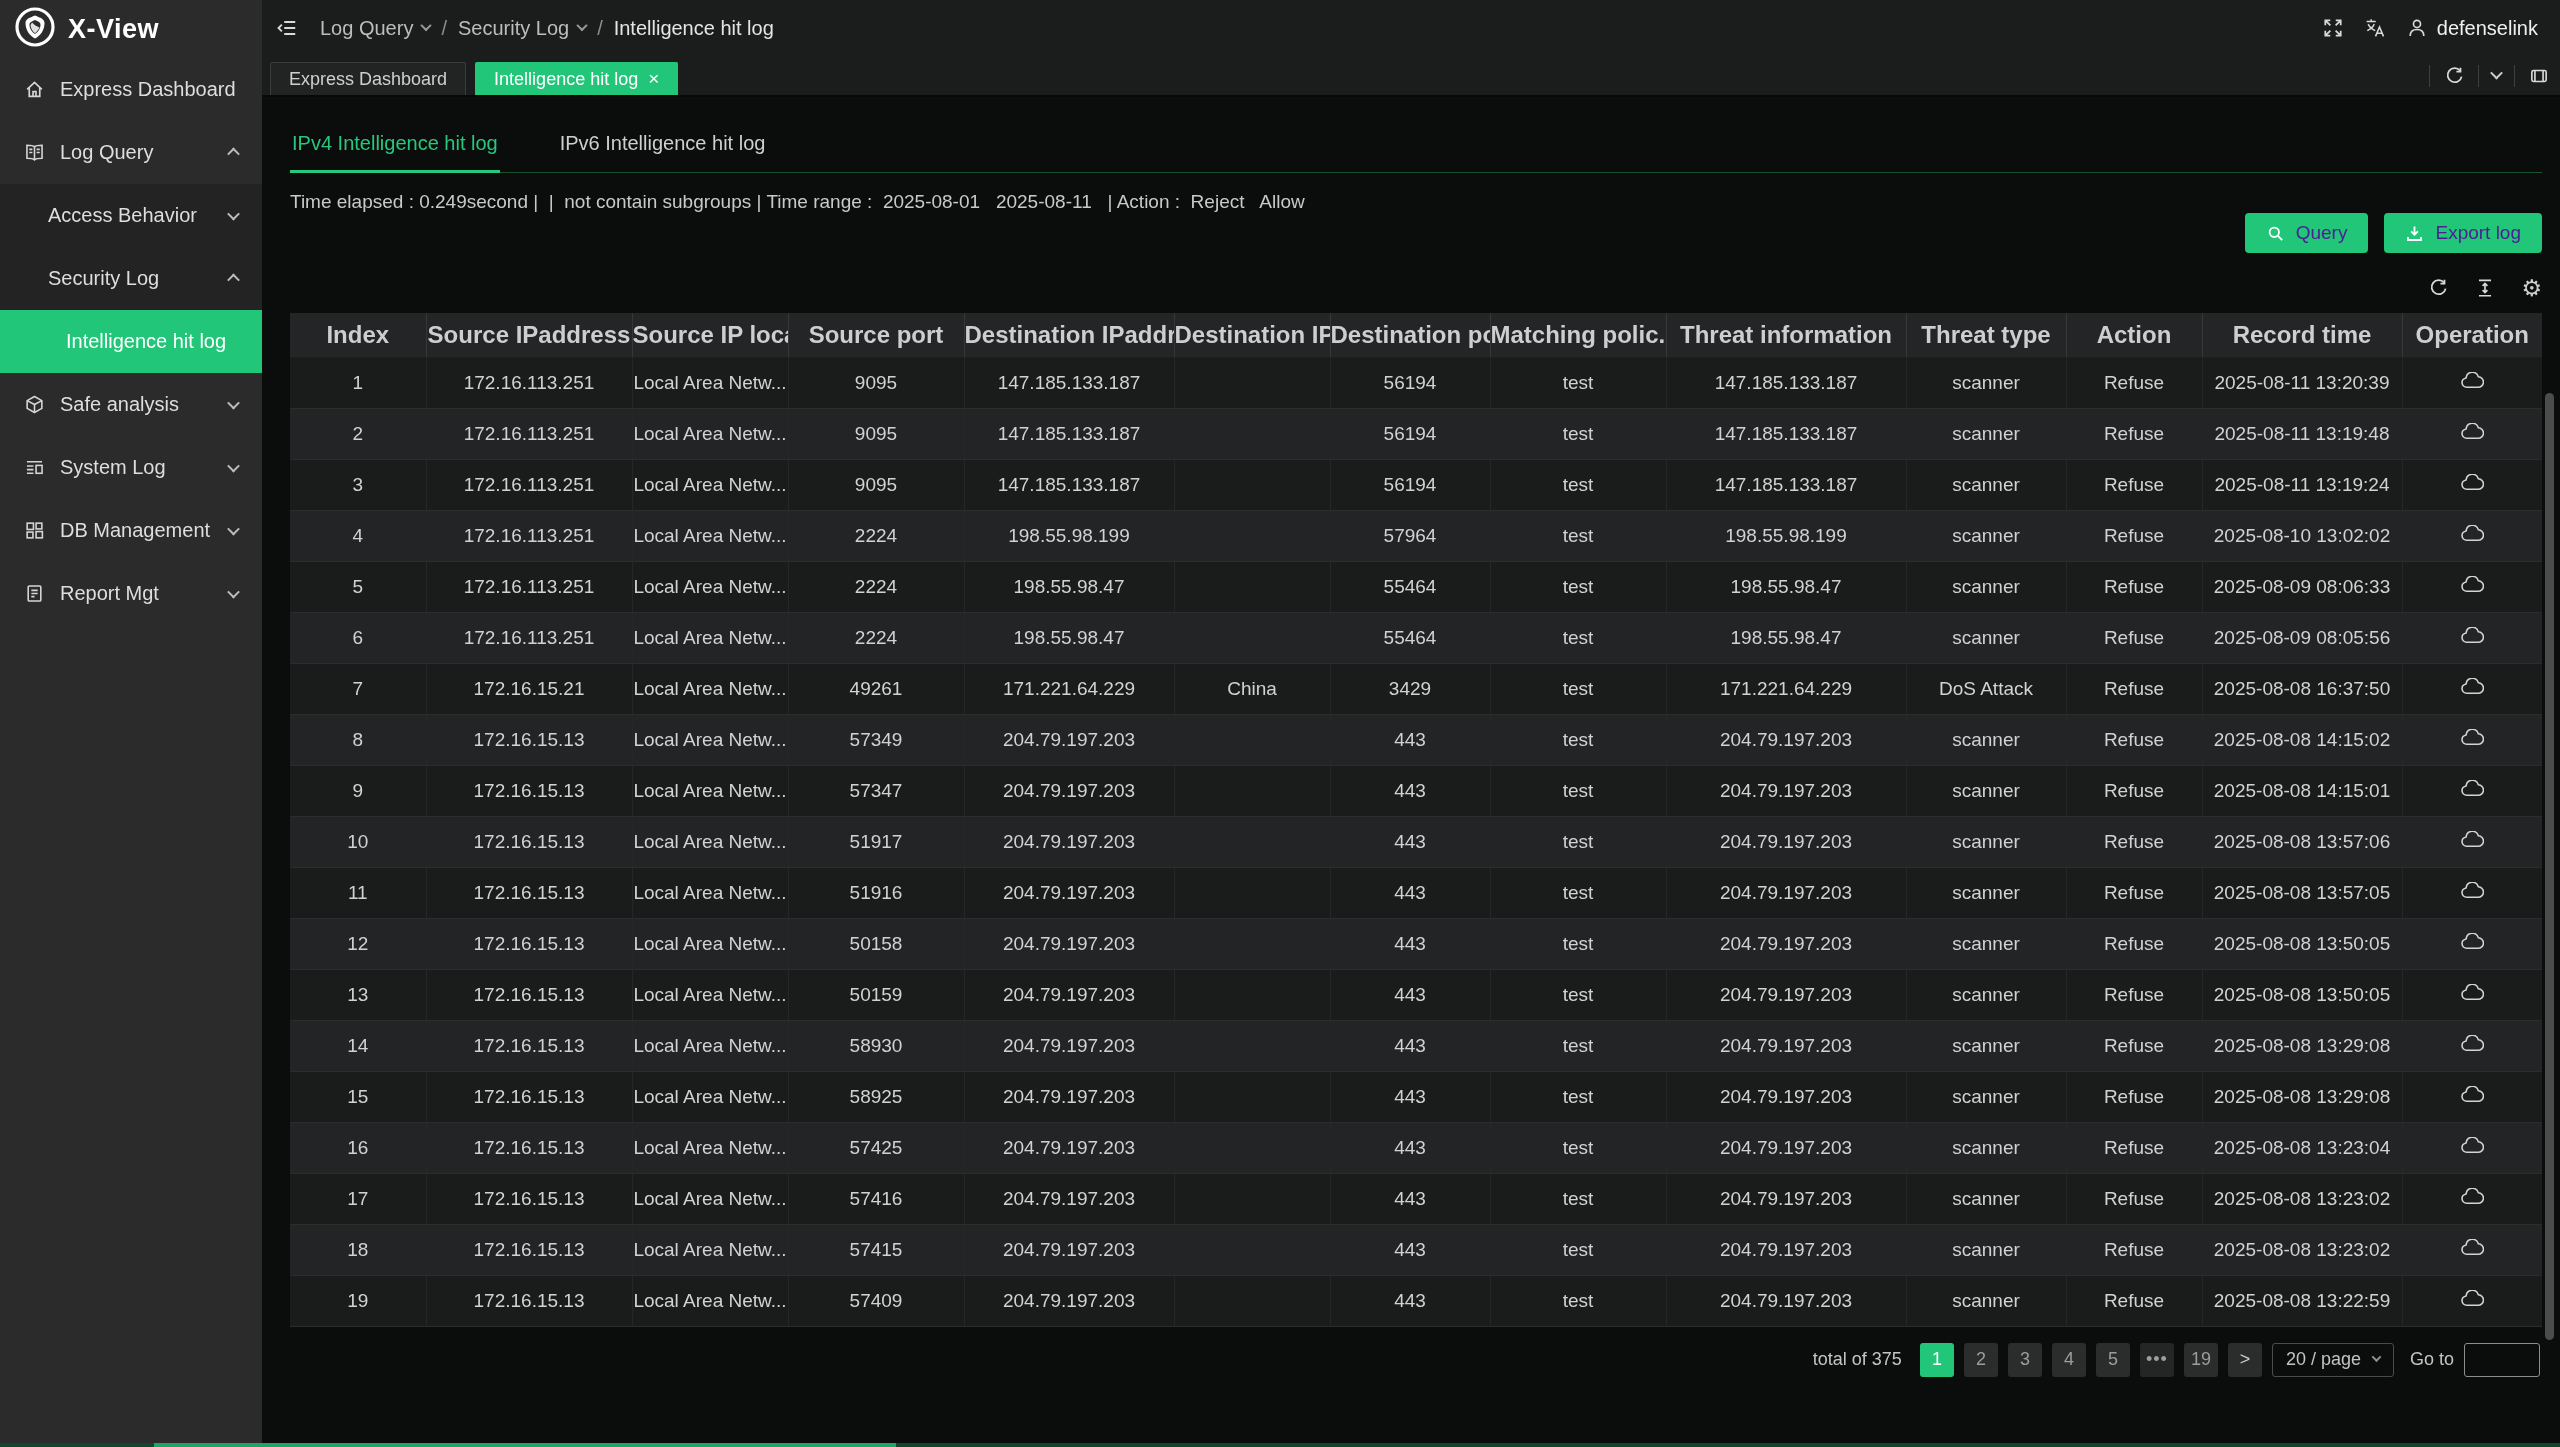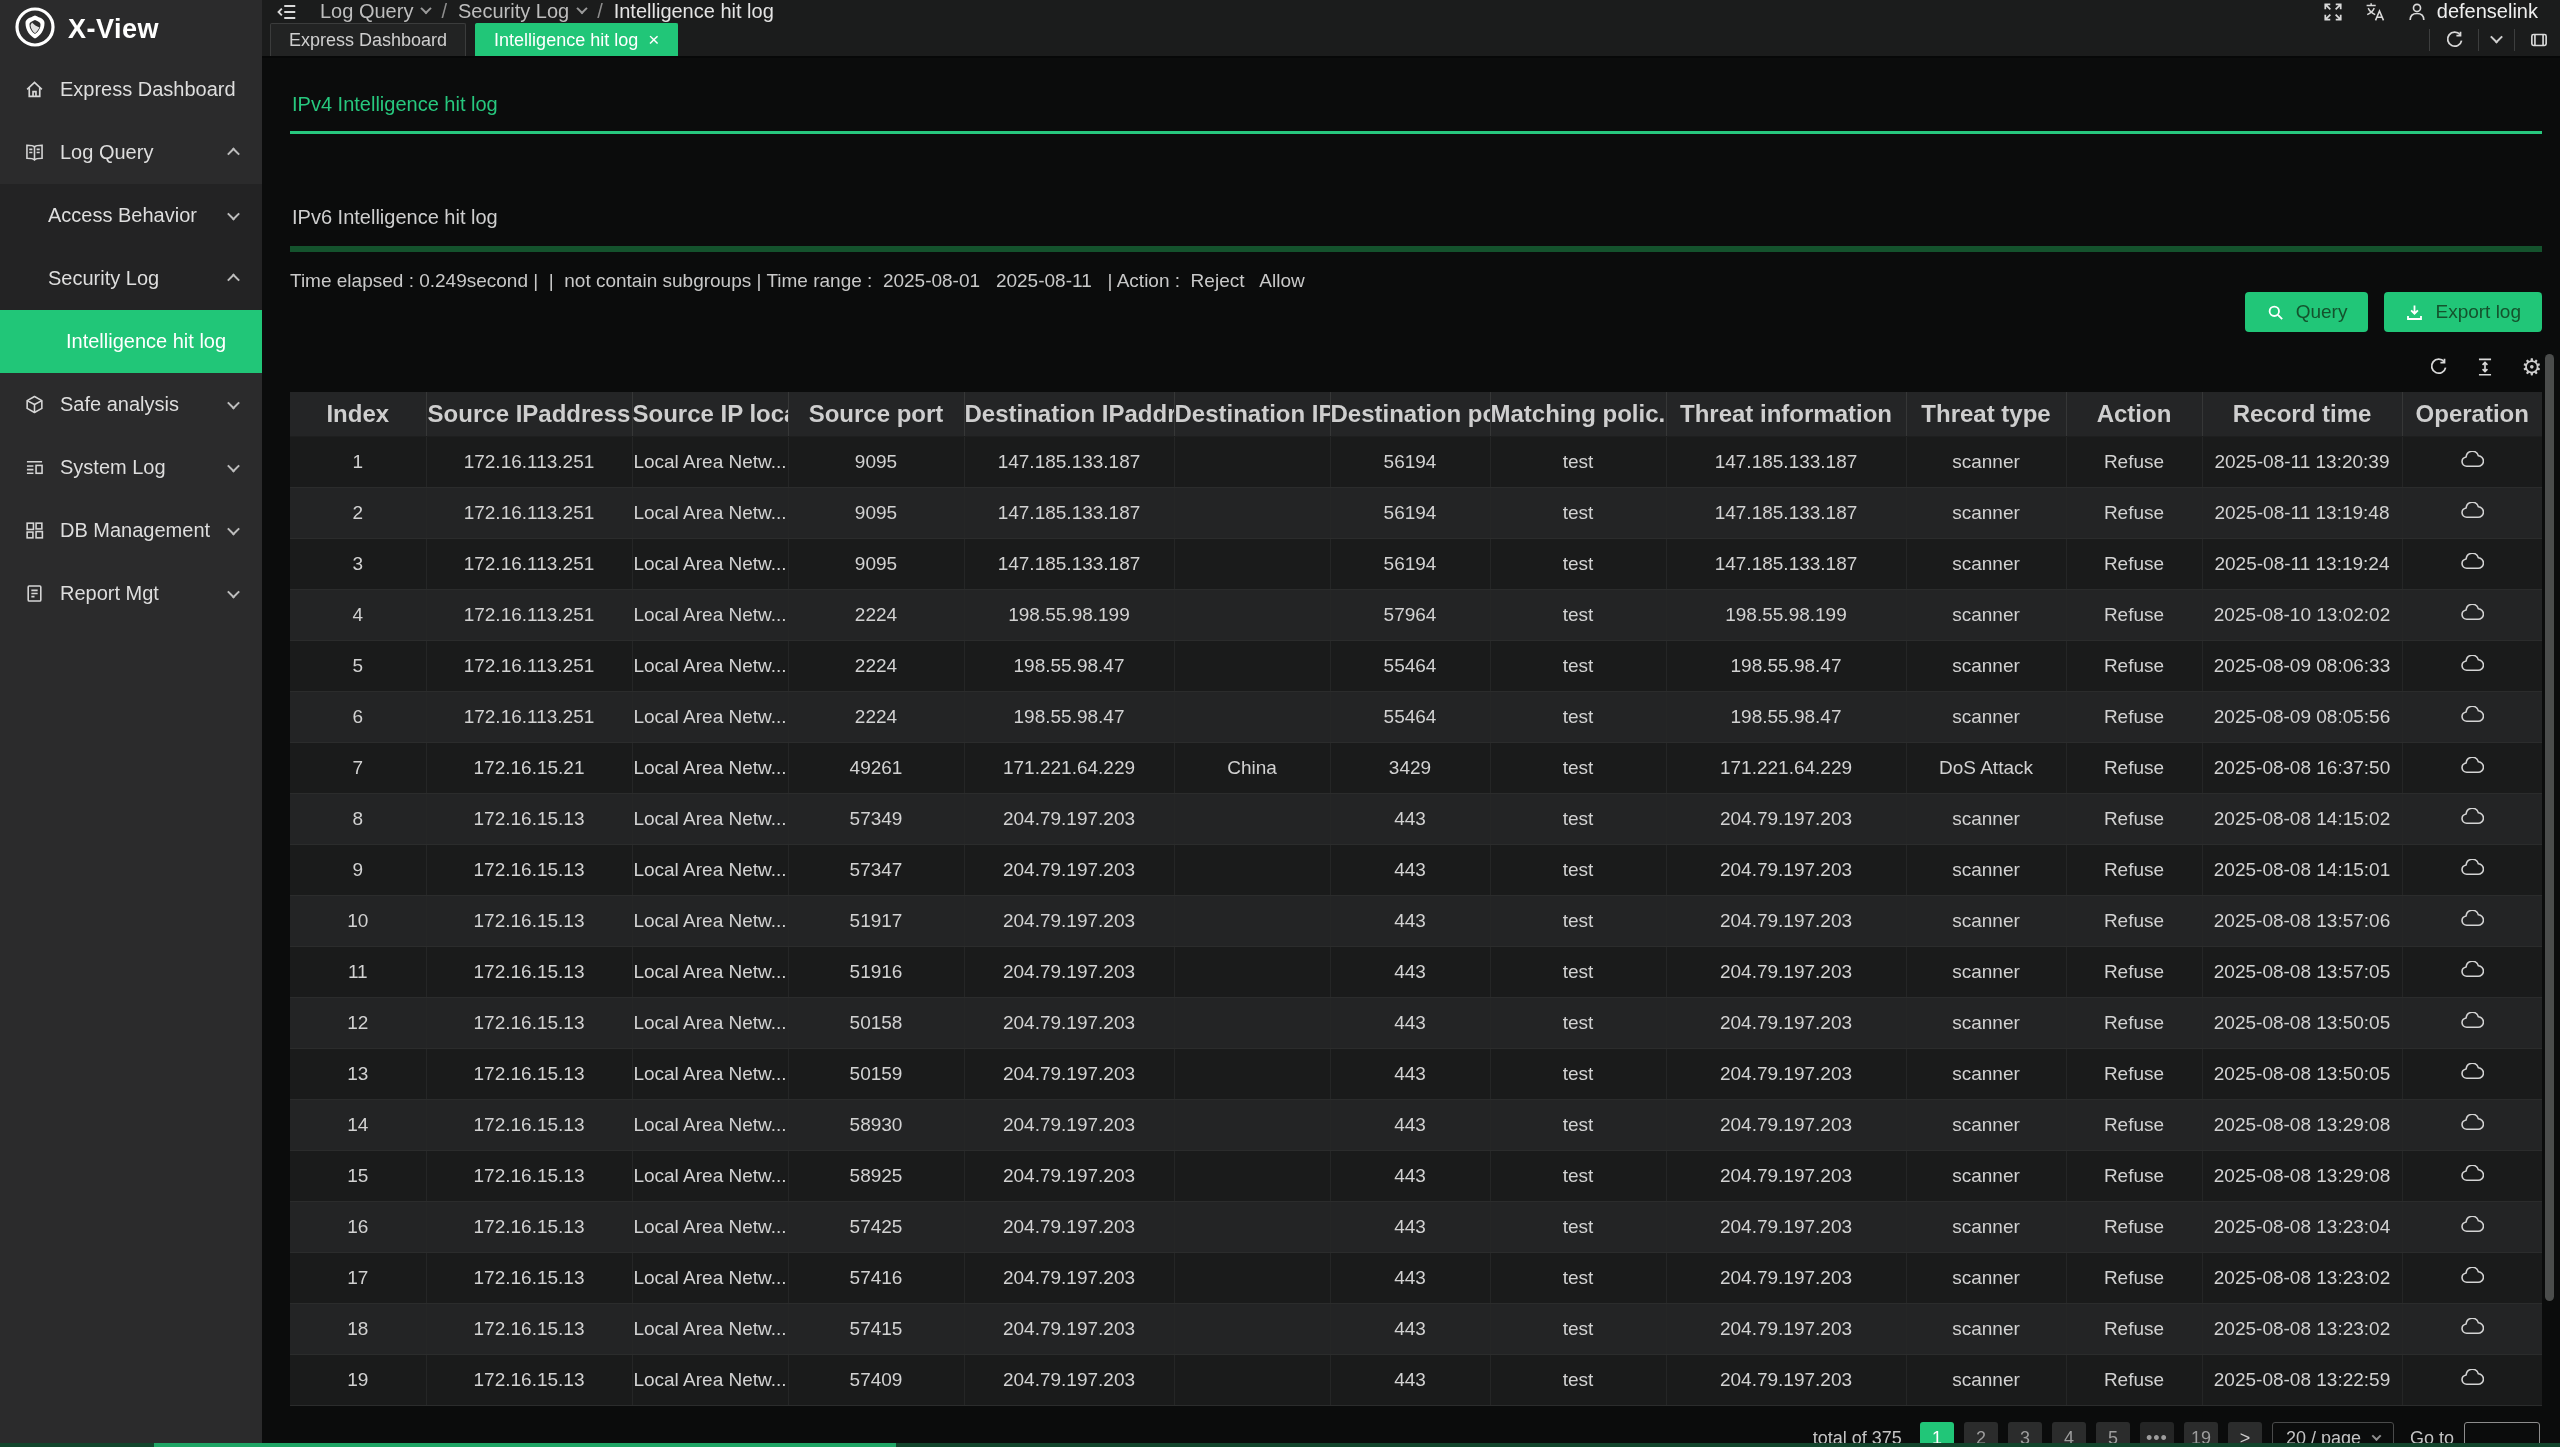--- a/index.html
+++ b/index.html
@@ -44,29 +44,29 @@
   .tabbar { height:41px; background:#1b1c1c; display:flex; align-items:flex-end; padding:0 10px 0 8px; border-bottom:2px solid #070808; }
   .tab { height:33px; display:flex; align-items:center; padding:0 18px; font-size:18px; color:#cfcfcf; background:#222323; border:1px solid #3b3c3c; border-bottom:none; border-radius:2px 2px 0 0; margin-right:9px; cursor:pointer; }
   .tab.active { background:#21c678; border-color:#21c678; color:#ffffff; }
   .tab .close { margin-left:10px; font-size:19px; }
   .tabbar-right { margin-left:auto; display:flex; align-items:center; align-self:center; color:#cfcfcf; }
   .tb-div { width:1px; height:22px; background:#3d3e3e; margin:0 13px; }
 
   
   .content { flex:1; position:relative; padding:20px 18px 0 28px; background:#0b0c0c; }
 
-  .subtabs { display:flex; gap:58px; border-bottom:6px solid #14532d;flex-direction:column; }
+  .subtabs { display:flex; gap:58px; border-bottom:1px solid #14532d; }
   .subtab { font-size:20px; color:#cfcfcf; padding:15px 2px 17px; position:relative; cursor:pointer; }
   .subtab.active { color:#27c87e; }
   .subtab.active::after { content:""; position:absolute; left:0; right:0; bottom:-1px; height:3px; background:#27c87e; }
 
   .filter-row { display:flex; align-items:flex-start; margin-top:18px;flex-direction:column; }
   .filter-text { font-size:19px; color:#c9c9c9; white-space:pre; }
   .filter-buttons { margin-left:auto; display:flex; gap:16px; }
-  .btn { height:40px; border:none; border-radius:4px; background:#21c678; color:#14532d; font-size:19px; font-family:inherit; display:flex; align-items:center; gap:11px; padding:0 21px; cursor:pointer; }
+  .btn { height:40px; border:none; border-radius:4px; background:#21c678; color:#4c1d95; font-size:19px; font-family:inherit; display:flex; align-items:center; gap:11px; padding:0 21px; cursor:pointer; }
   .icon18 { width:19px; height:19px; color:#ffffff; }
   .icon18 svg { display:block; }
 
   .table-toolbar { display:flex; justify-content:flex-end; align-items:center; gap:25px; margin-top:24px; margin-bottom:14px; color:#cdcdcd; }
   .gear-glyph { font-size:23px; line-height:22px; color:#cdcdcd; }
 
   table { width:100%; border-collapse:collapse; table-layout:fixed; }
   thead th { height:44px; background:#242526; font-weight:bold; font-size:24px; color:#cecece; text-align:center; border-right:1px solid #363737; border-bottom:1px solid #1e1f1f; overflow:hidden; white-space:nowrap; }
   thead th:last-child { border-right:none; }
   tbody td { height:51px; font-size:19px; color:#d2d2d2; text-align:center; border-right:1px solid #252626; border-bottom:1px solid #2b2c2c; overflow:hidden; white-space:nowrap; }

